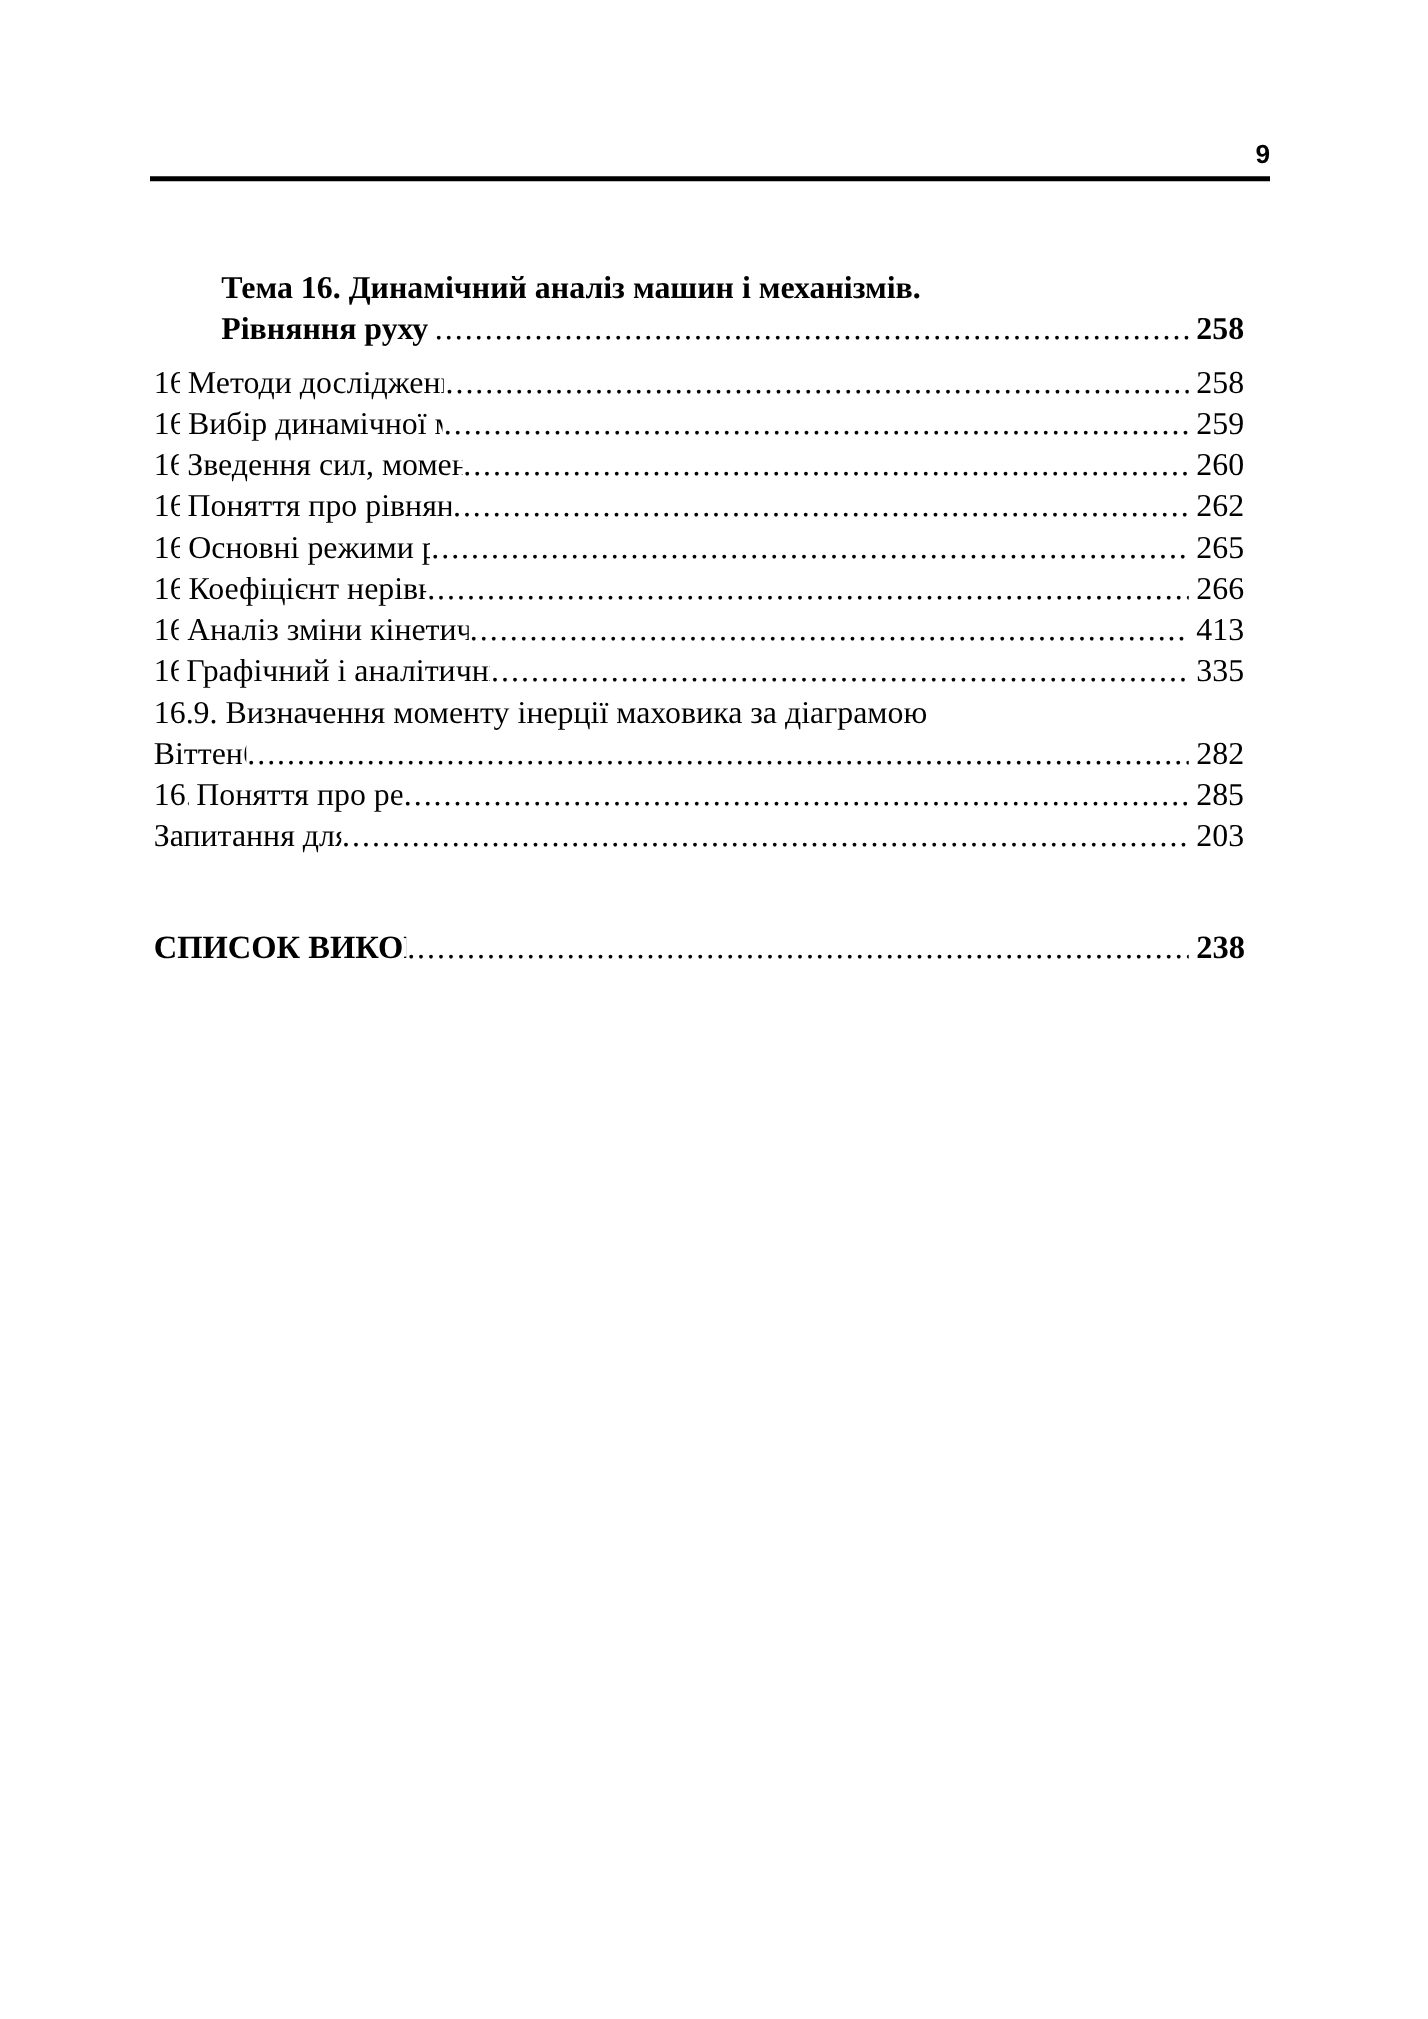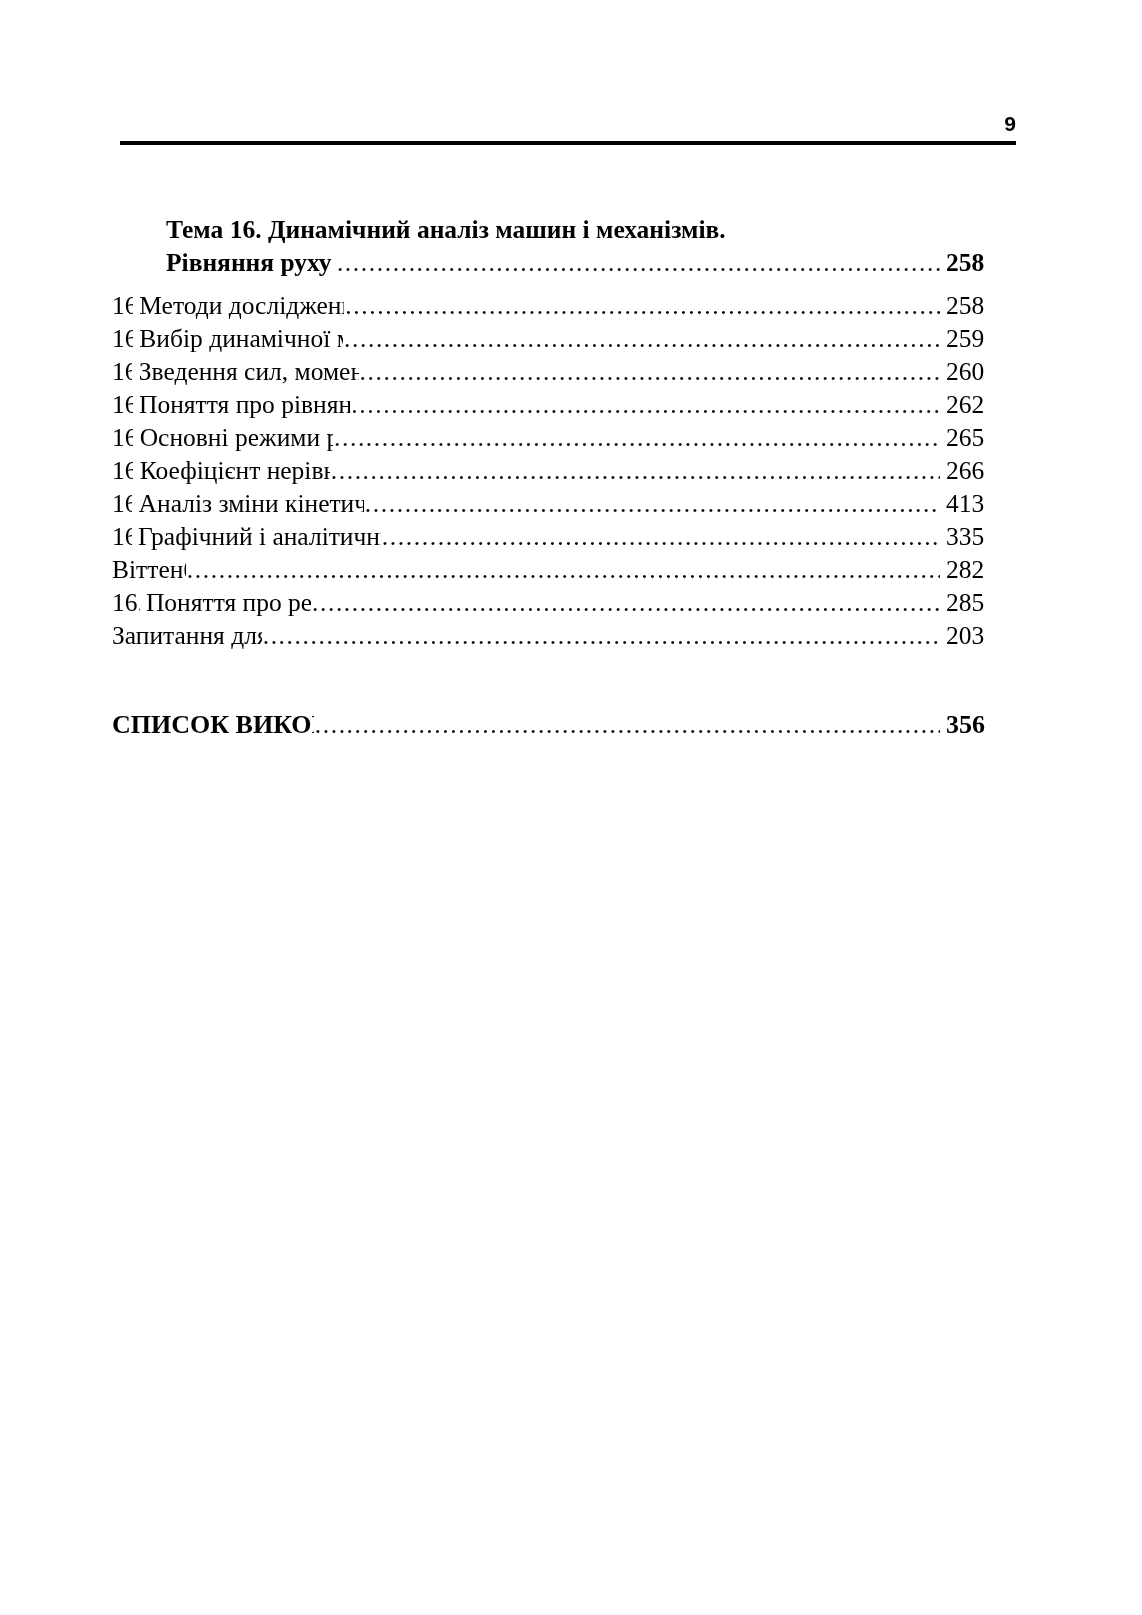--- a/index.html
+++ b/index.html
@@ -44,21 +44,21 @@
   .header-rule {
     margin-top: 5px;
     height: 4px;
     background: #000000;
     width: 896px;
   }
 
   
   .toc {
     position: absolute;
-    left: 112px;
+    left: 123px;
     top: 213px;
     width: 888px;
   }
 
   .toc-row {
     display: flex;
     align-items: baseline;
     width: 100%;
     font-size: 25.5px;
     line-height: 33px;
@@ -205,20 +205,21 @@
     </div>
 
     <div class="toc-row">
       <span class="label">16.8.</span>&nbsp;
       <span class="label">Графічний і аналітичний розв’язок рівняння руху машини</span>
       <span class="leader"></span>
       <span class="pageno">335</span>
     </div>
 
     <div>
+      <span class="cont-only">16.9. Визначення моменту інерції маховика за діаграмою</span>
       <div class="toc-row">
         <span class="label">Віттенбауера</span>
         <span class="leader"></span>
         <span class="pageno">282</span>
       </div>
     </div>
 
     <div class="toc-row">
       <span class="label">16.10.</span>&nbsp;
       <span class="label">Поняття про регулятори швидкості</span>
@@ -230,17 +231,17 @@
       <span class="label">Запитання для самоконтролю</span>
       <span class="leader"></span>
       <span class="pageno">203</span>
     </div>
 
     <div class="spacer-block"></div>
 
     <div class="toc-row toc-final">
       <span class="label">СПИСОК ВИКОРИСТАНИХ ДЖЕРЕЛ</span>
       <span class="leader"></span>
-      <span class="pageno">356</span>
+      <span class="pageno">238</span>
     </div>
 
   </div>
 </div>
 
 </body></html>

